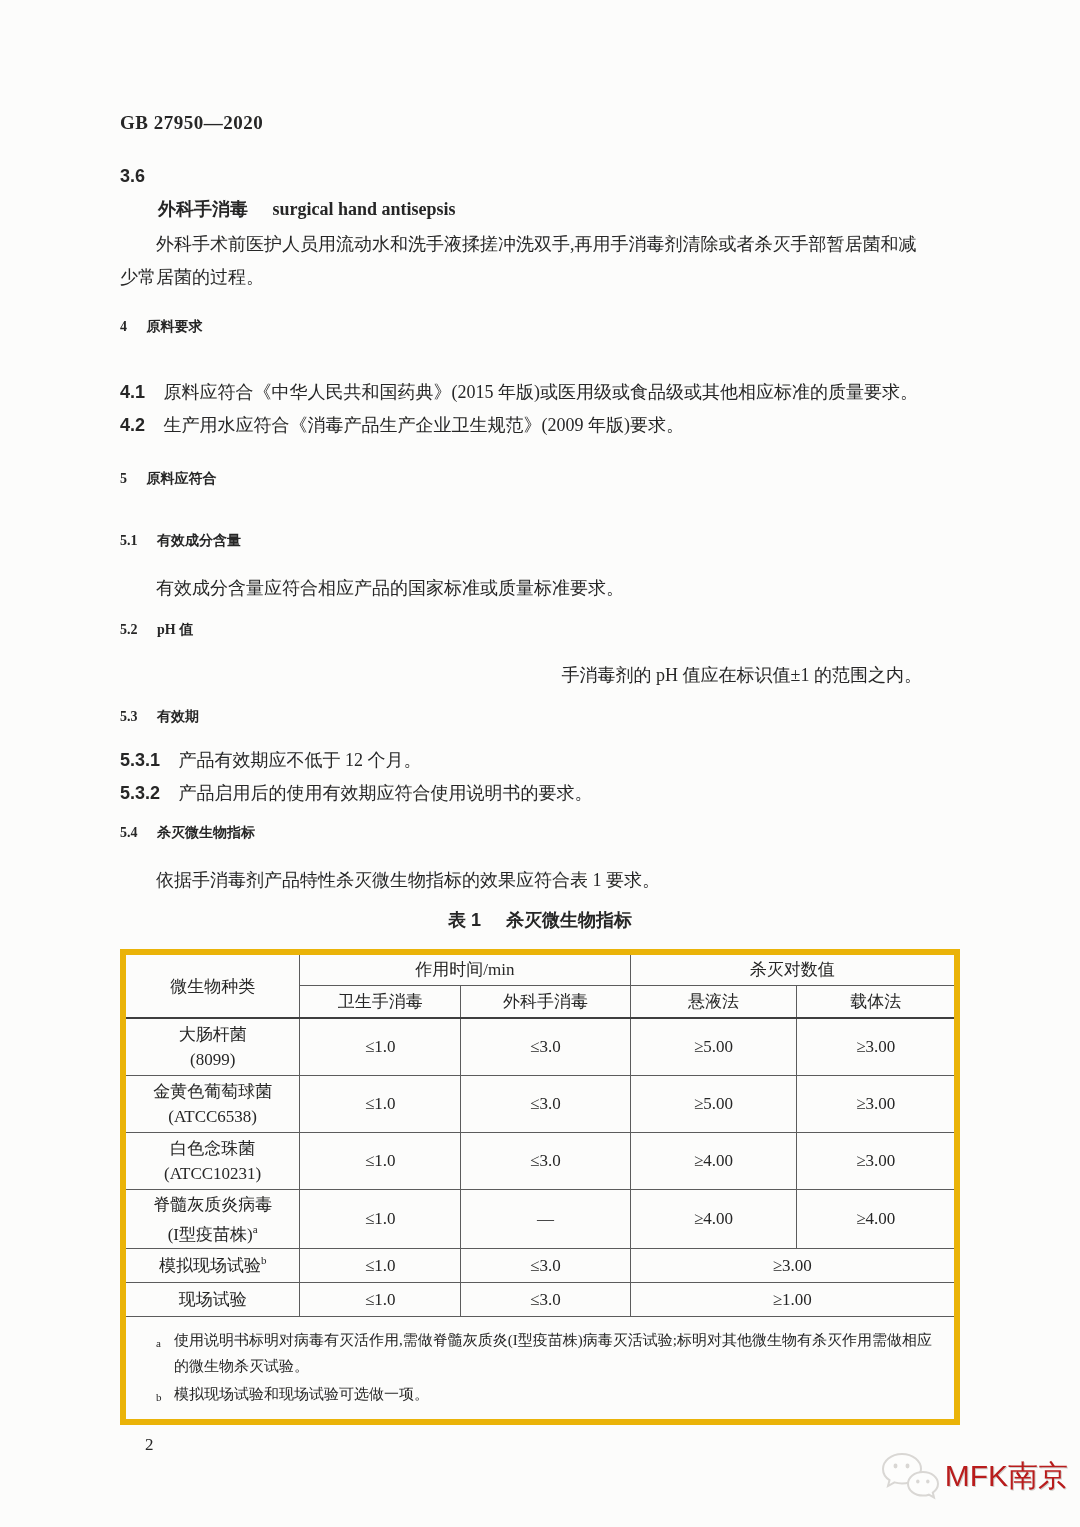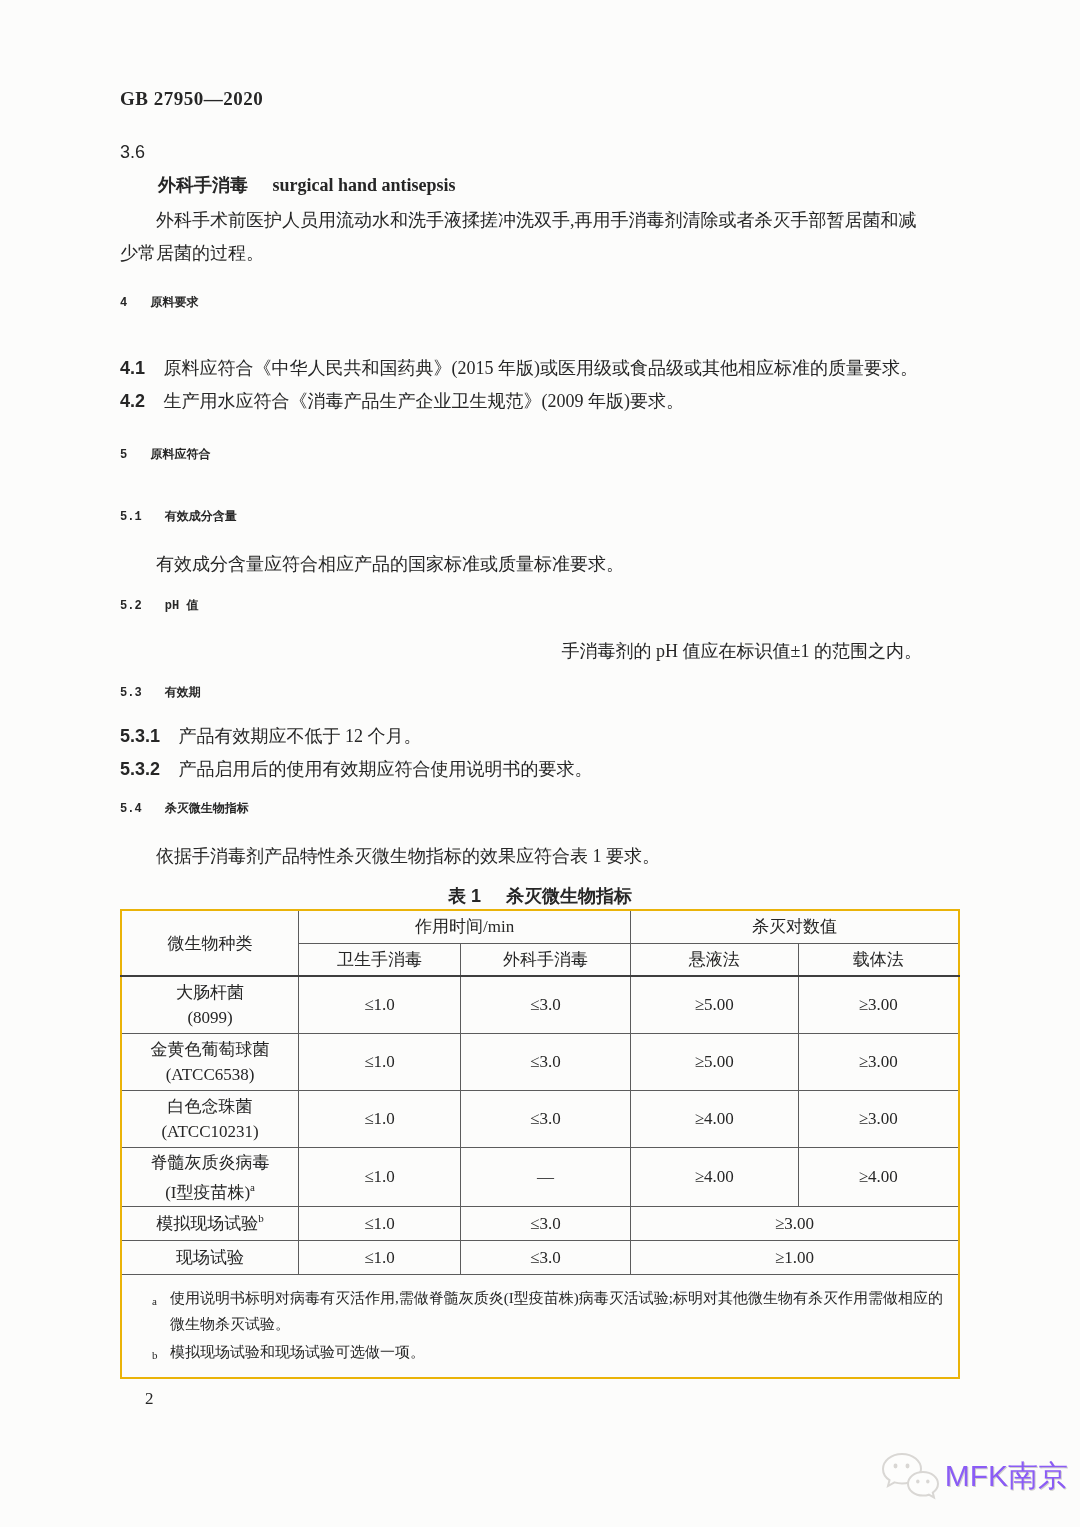--- a/index.html
+++ b/index.html
@@ -5,56 +5,56 @@
   * { box-sizing: border-box; margin: 0; padding: 0; }
   html, body { width: 1080px; }
   body {
     height: 1527px;
     background: #fcfcfb;
     font-family: "Liberation Serif", "DejaVu Serif", serif;
     color: #262626;
     position: relative;
     overflow: hidden;
   }
-  .page-inner { padding: 88px 120px 0 120px; }
+  .page-inner { padding: 112px 120px 0 120px; }
 
   .std-num { font-size: 19px; font-weight: bold; letter-spacing: 0.5px; }
 
-  .clause-num-only { margin-top: 30px; font-size: 18px; font-weight: normal; line-height: 24px;
+  .clause-num-only { margin-top: 30px; font-size: 18px; font-weight: bold; line-height: 24px;
     font-family: "Liberation Sans", "DejaVu Sans", sans-serif; }
 
   .term-line { margin-top: 8px; padding-left: 38px; font-size: 18px; line-height: 26px; }
   .term-cn { font-weight: bold; font-family: "Liberation Sans", "DejaVu Sans", sans-serif; }
   .term-en { font-weight: bold; margin-left: 20px; }
 
   .para { margin-top: 6px; font-size: 18px; line-height: 33px; text-indent: 2em; max-width: 802px; }
 
-  .sec-heading { margin-top: 20px; font-size: 12px; font-weight: bold; line-height: 26px;
-    font-family: Liberation Mono, monospace; }
+  .sec-heading { margin-top: 20px; font-size: 14px; font-weight: bold; line-height: 26px;
+    font-family: Liberation Serif, serif; }
   .sec-heading .sec-no { margin-right: 16px; }
 
   .clause-line { font-size: 18px; line-height: 33px; }
   .clause-line .cl-no { font-weight: bold; margin-right: 14px;
     font-family: "Liberation Sans", "DejaVu Sans", sans-serif; }
   .mt28 { margin-top: 36px; }
   .mt24 { margin-top: 24px; }
   .mt18 { margin-top: 18px; }
   .mt16 { margin-top: 16px; text-align: right; }
   .mt14 { margin-top: 14px; }
   .mt12 { margin-top: 12px; }
   .mt10 { margin-top: 10px; }
 
   .tbl-caption { margin-top: 10px; text-align: center; font-size: 18px; font-weight: bold;
     line-height: 26px; font-family: "Liberation Sans", "DejaVu Sans", sans-serif; }
   .tbl-caption .cap-title { margin-left: 20px; }
 
   table.gb-table {
-    width: 100%;
+    margin-top: 16px; width: 100%;
     border-collapse: collapse;
-    border: 2px solid #eab308;
+    border: 6px solid #eab308;
     font-size: 17px;
   }
   table.gb-table td {
     border: 1px solid #5c5c5c;
     text-align: center; vertical-align: middle;
     padding: 2px 4px;
   }
   table.gb-table .hdr-bottom { border-bottom: 2px solid #3f3f3f; }
   tr.hrow td { height: 33px; }
   tr.drow-tall td { height: 57px; }
@@ -65,21 +65,21 @@
   td.footnote-cell { text-align: left !important; padding: 10px 14px 12px 14px !important; height: 92px; }
   .fn { position: relative; padding-left: 34px; font-size: 15px; line-height: 26px; max-width: 810px; }
   .fn + .fn { margin-top: 2px; }
   .fn sup { position: absolute; left: 16px; top: 3px; font-size: 11px; }
 
   .page-num { margin-top: 10px; padding-left: 25px; font-size: 17px; }
 
   .watermark {
     position: absolute; right: 12px; top: 1450px;
     display: flex; align-items: center; gap: 4px;
-    color: #8b5cf6; text-shadow: 1px 1px 0 #cfcdca;
+    color: #b91c1c; text-shadow: 1px 1px 0 #cfcdca;
     font-size: 30px; font-family: "Liberation Sans", "DejaVu Sans", sans-serif;
     user-select: none;
   }
   .watermark svg { display: block; }
 </style>
 </head>
 <body>
 
 <div class="page-inner">
 

